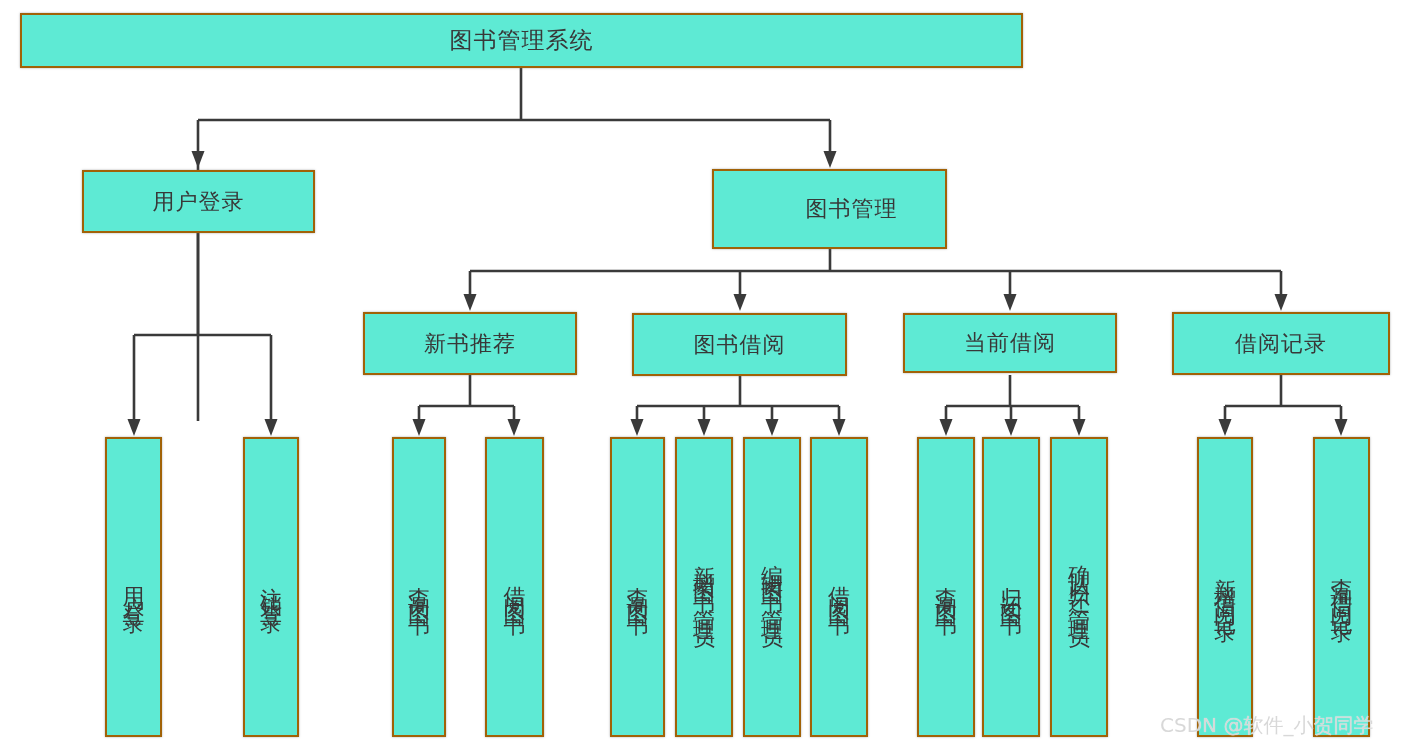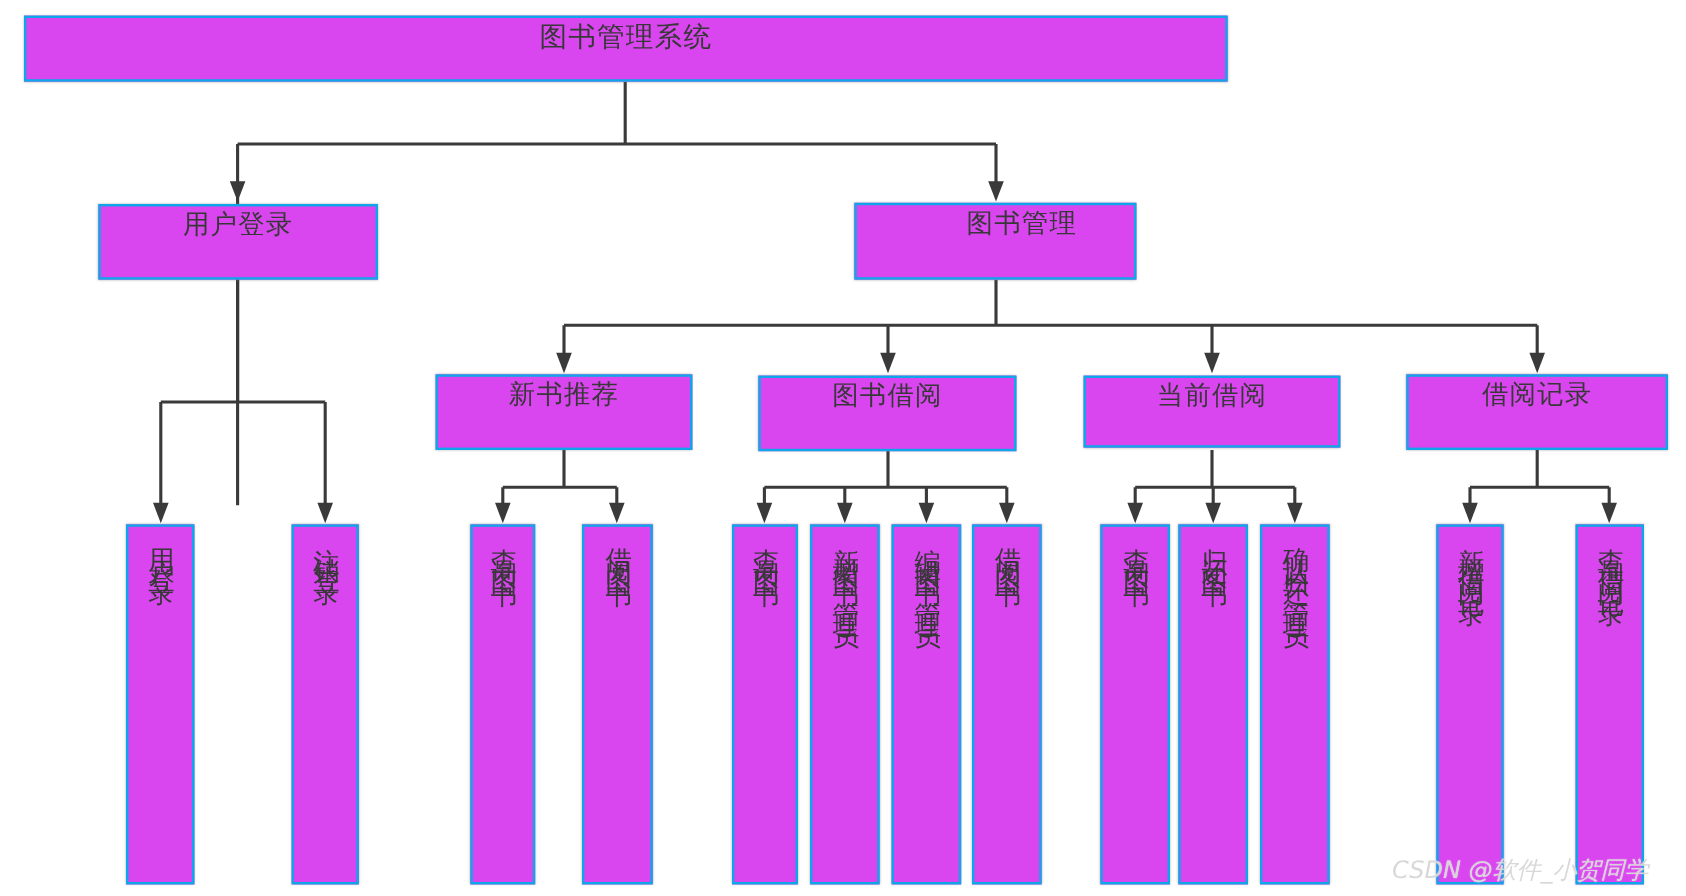--- a/index.html
+++ b/index.html
@@ -26,25 +26,25 @@
     stroke: #3a3a3a;
     stroke-width: 2.6;
   }
   #connectors polygon {
     fill: #3a3a3a;
     stroke: none;
   }
   .box {
     position: absolute;
     box-sizing: border-box;
-    background: #d946ef;
-    border: 2px solid #0ea5e9;
+    background: #5eead4;
+    border: 2px solid #a16207;
     box-shadow: 0 0 2px rgba(110,110,110,0.55);
     display: flex;
-    align-items: flex-start;
+    align-items: center;
     justify-content: center;
     color: #383838;
     z-index: 2;
   }
   .hbox span {
     font-size: 22px;
     letter-spacing: 1px;
     white-space: nowrap;
   }
   .rootbox span {
@@ -59,21 +59,20 @@
   }
   #watermark {
     position: absolute;
     left: 1160px;
     top: 712px;
     font-size: 20px;
     color: rgba(214,214,214,0.95);
     text-shadow: 0 0 1px rgba(255,255,255,0.8);
     white-space: nowrap;
     z-index: 5;
-    font-style: italic;
   }
 </style>
 </head>
 <body>
 
 <div id="stage">
 
   <svg id="connectors" width="1405" height="747" viewBox="0 0 1405 747">
 
     <g>
@@ -125,21 +124,21 @@
     </g>
   </svg>
 
   <div class="box hbox rootbox" style="left:20px; top:13px; width:1003px; height:55px;">
     <span>图书管理系统</span>
   </div>
 
   <div class="box hbox" style="left:82px; top:170px; width:233px; height:63px;">
     <span>用户登录</span>
   </div>
-  <div class="box hbox" style="left:712px; top:169px; width:235px; height:64px;padding-left:44px;">
+  <div class="box hbox" style="left:712px; top:169px; width:235px; height:80px;padding-left:44px;">
     <span>图书管理</span>
   </div>
 
   <div class="box hbox" style="left:632px; top:313px; width:215px; height:63px;">
     <span>图书借阅</span>
   </div>
   <div class="box hbox" style="left:363px; top:312px; width:214px; height:63px;">
     <span>新书推荐</span>
   </div>
   <div class="box hbox" style="left:903px; top:313px; width:214px; height:60px;">

